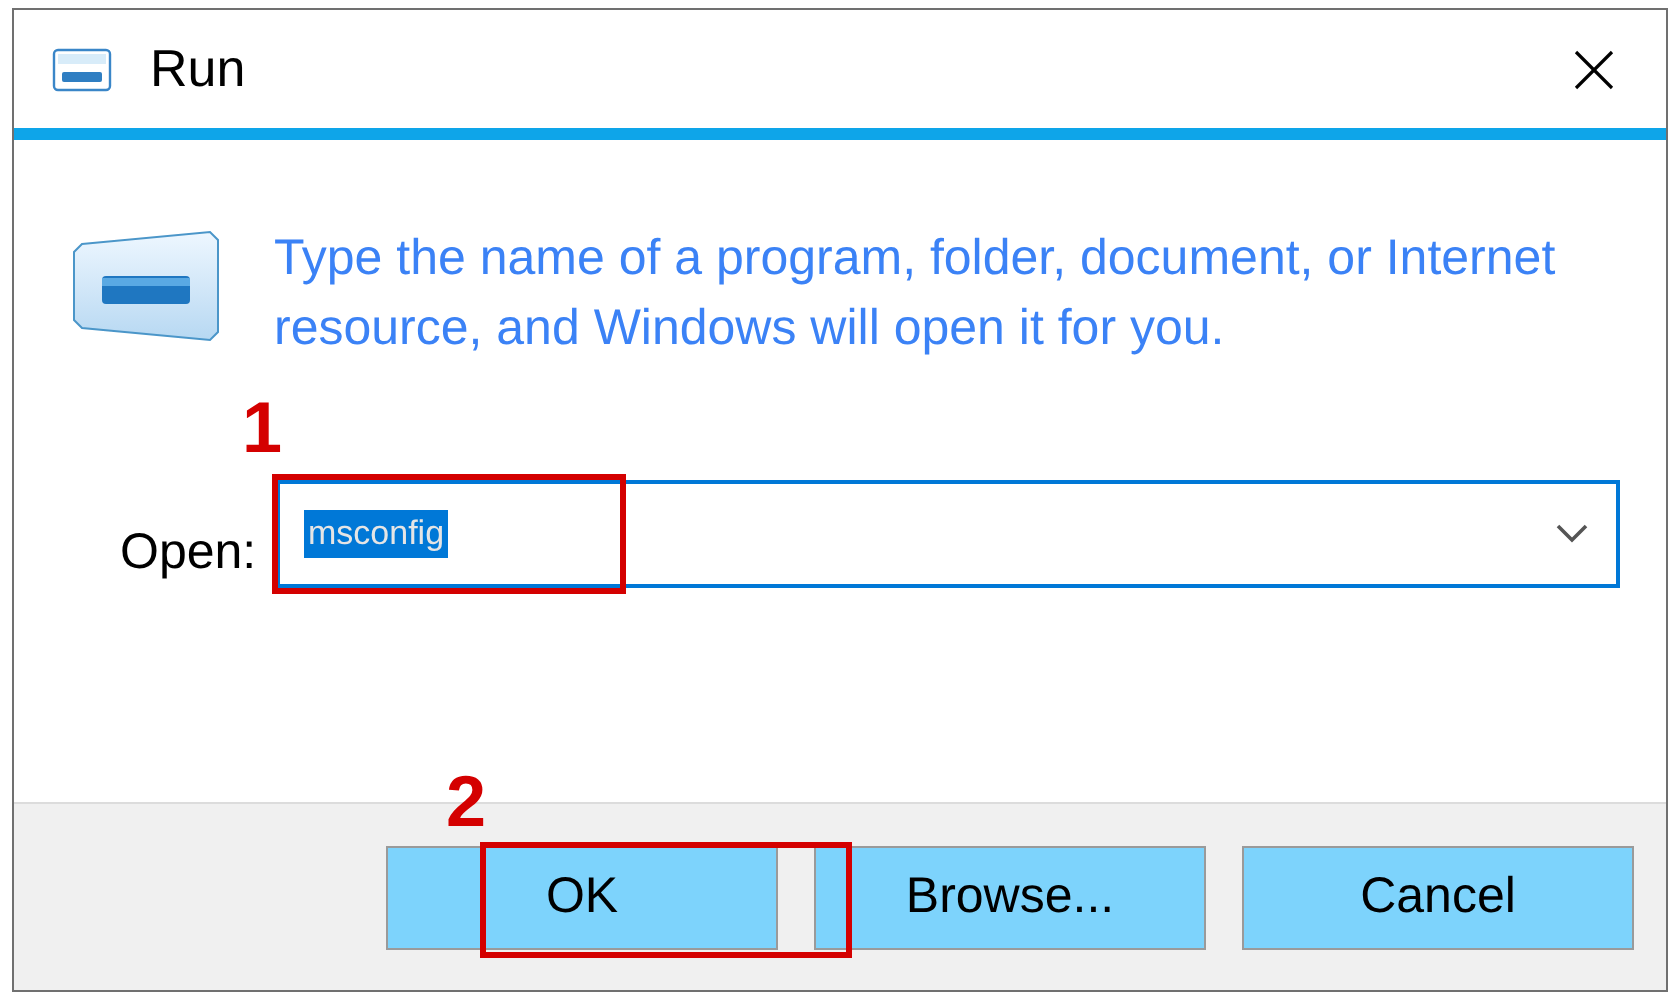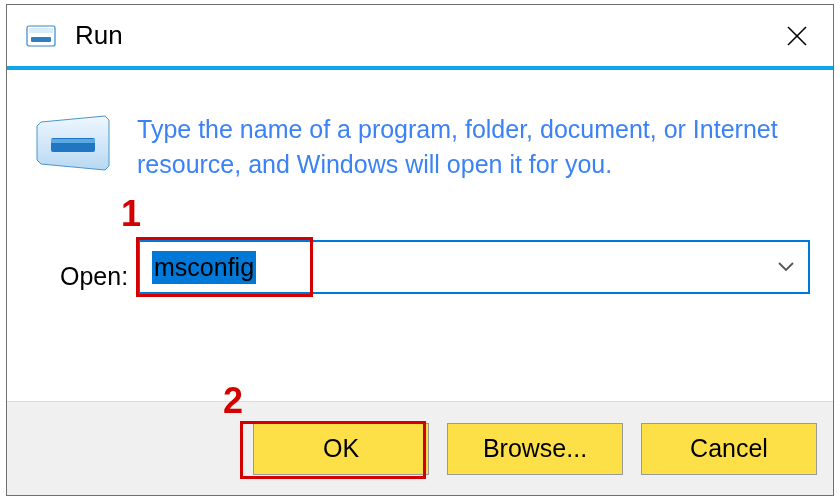--- a/index.html
+++ b/index.html
@@ -17,21 +17,21 @@
       border: 1px solid #707070;
       background: #fff;
       display: flex;
       flex-direction: column;
     }
     .titlebar {
       height: 65px;
       display: flex;
       align-items: center;
       padding: 0 12px 0 18px;
-      border-bottom: 4px solid #0ea5e9;
+      border-bottom: 6px solid #0ea5e9;
     }
     .titlebar-icon {
       width: 32px; height: 32px;
       margin-right: 18px;
       flex: 0 0 auto;
     }
     .titlebar-title {
       font-size: 26px;
       color: #000;
       flex: 1 1 auto;
@@ -75,43 +75,43 @@
       display: flex;
       align-items: center;
     }
     .combo-input-wrap {
       flex: 1 1 auto; height: 100%;
       display: flex; align-items: center;
       padding-left: 12px;
     }
     .combo-input-highlight {
       background: #0078d7;
-      color: #000000;
-      font-size: 25px;
+      color: #e5e5e5;
+      font-size: 17px;
       padding: 2px 2px;
     }
     .combo-caret {
       width: 44px; height: 100%;
       display: flex; align-items: center; justify-content: center;
       color: #5b5b5b;
     }
     .btnbar {
       height: 94px;
       background: #f0f0f0;
       border-top: 1px solid #dcdcdc;
       display: flex;
       align-items: center;
       justify-content: flex-end;
       padding-right: 16px;
       gap: 18px;
     }
     .btn {
-      width: 176px; height: 52px;
+      width: 196px; height: 52px;
       border: 1px solid #9a9a9a;
-      background: #fde047;
+      background: #7dd3fc;
       font-size: 25px;
       color: #000;
       display: flex; align-items: center; justify-content: center;
     }
     
     .annot-box {
       position: absolute;
       border: 3px solid #d40000;
       pointer-events: none;
     }

